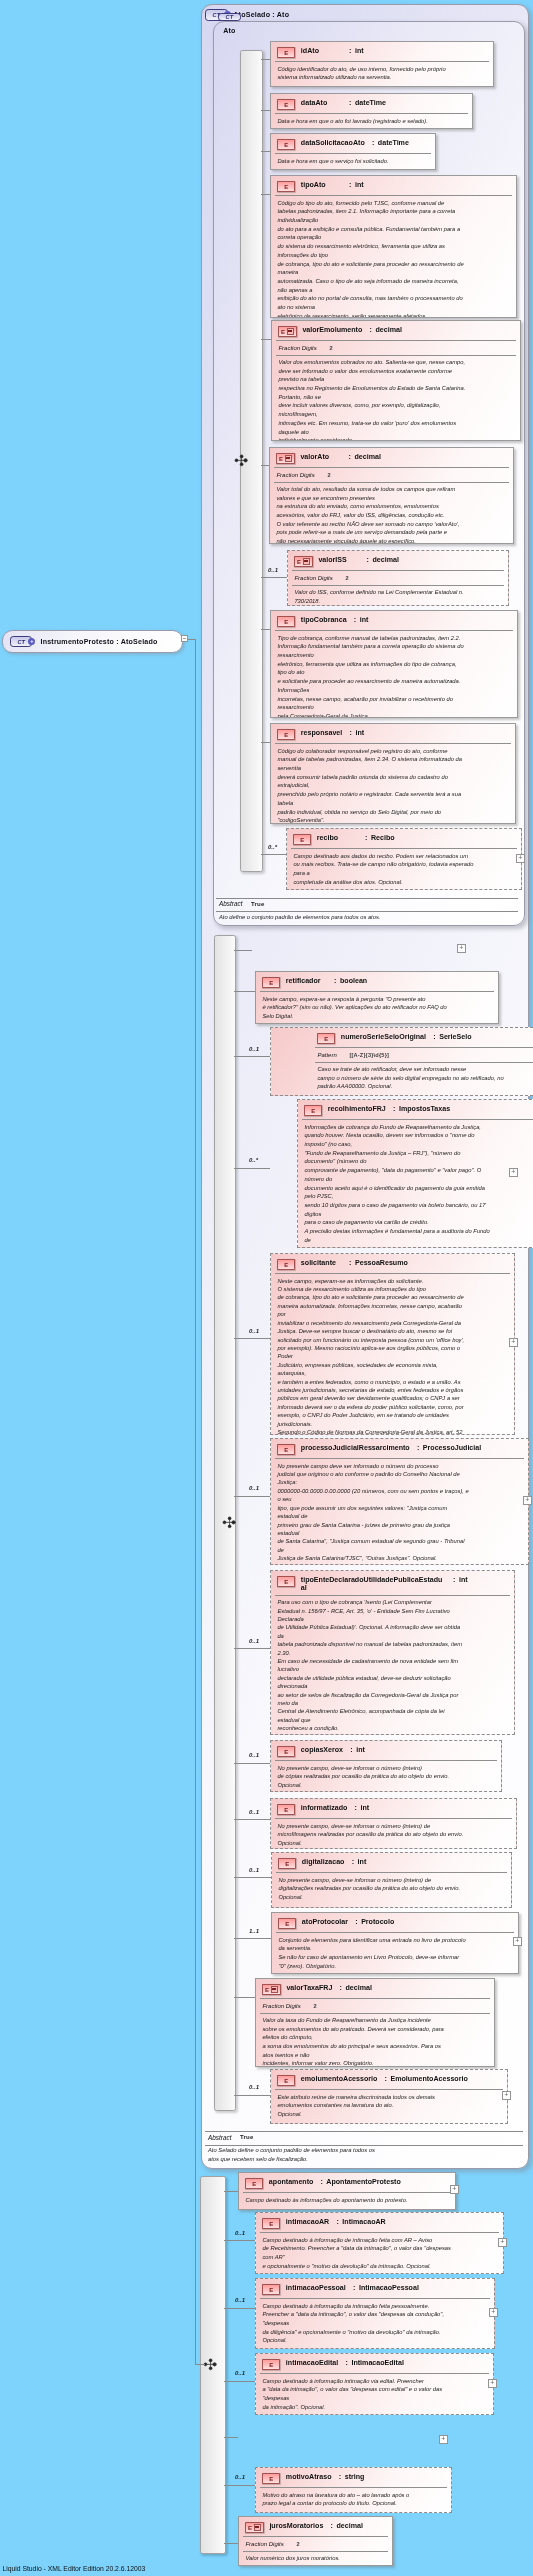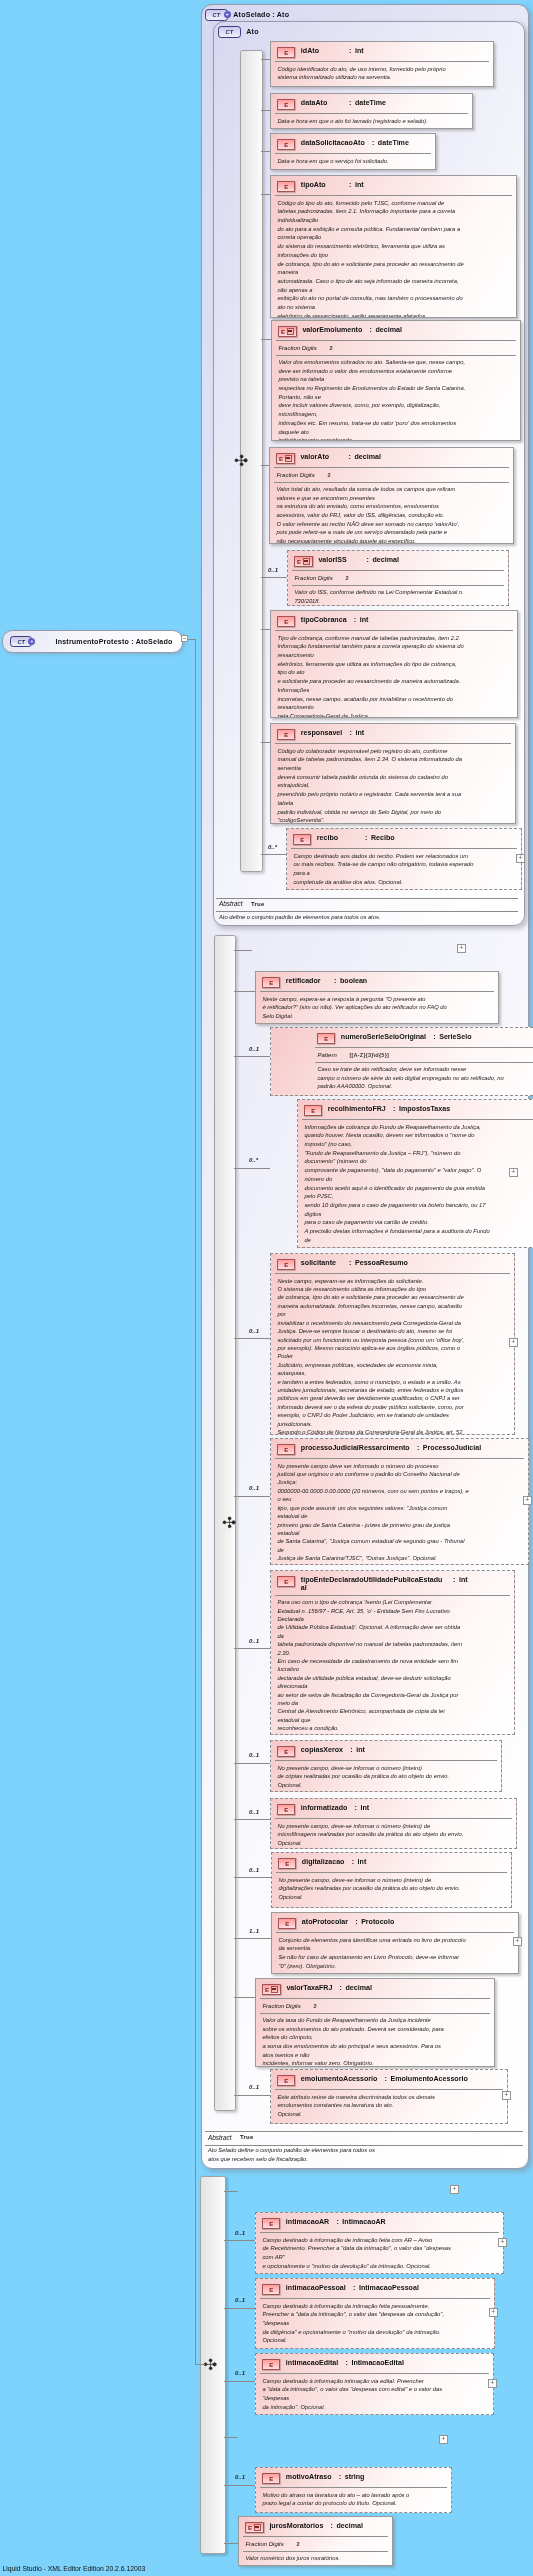--- a/index.html
+++ b/index.html
@@ -14,21 +14,21 @@
   .cticon{position:relative;display:inline-flex;align-items:center;justify-content:center;
           width:20.7px;height:9.5px;border:0.8px solid #3c3c7e;border-radius:3.2px;
           background:linear-gradient(#c9c9e9,#f1f1fb);color:#2b2b6e;font-size:5.6px;font-weight:bold;}
   .cticon .plusdot{position:absolute;right:-4px;top:0.8px;width:7.1px;height:7.1px;border-radius:50%;
           background:#5b5bc4;color:#fff;font-size:5.6px;font-weight:bold;font-style:normal;
           display:flex;align-items:center;justify-content:center;line-height:7.1px;}
 
   
   .pill{position:absolute;border:0.8px solid #9a9aab;border-radius:10.3px;
         background:linear-gradient(110deg,#e3e3f4 0%,#f6f6fb 40%,#ffffff 100%);
-        box-shadow:1.6px 1.6px 3.2px rgba(130,130,145,.4);display:flex;align-items:center;gap:23px;padding:0 6.4px;text-align:center;}
+        box-shadow:1.6px 1.6px 3.2px rgba(130,130,145,.4);display:flex;align-items:center;gap:8px;padding:0 6.4px;text-align:center;}
 
   
   .seqbar{position:absolute;border:0.8px solid #a2a2a2;border-radius:2.4px;
           background:linear-gradient(90deg,#e3e3e3,#fbfbfb);box-shadow:1.6px 1.6px 2.4px rgba(0,0,0,.18);}
 
   
   .ebox{position:absolute;border:0.8px solid #9a9a9a;overflow:hidden;
         background:linear-gradient(122deg,#f6c9c9 0%,#fbe3e3 35%,#fef7f7 65%,#ffffff 100%);
         box-shadow:1.6px 1.6px 2.4px rgba(110,110,110,.4);}
   .ebox.dashed{border:0.8px dashed #8d8d8d;box-shadow:none;}
@@ -75,21 +75,21 @@
   <div class="ctbox" style="left:201px;top:4px;width:326px;height:2163px;"></div>
   <div class="cthead" style="left:205px;top:8px;">
     <span class="cticon">
         <i>CT</i>
         <em class="plusdot">+</em>
       </span>
     <span class="cttitle">AtoSelado : Ato</span>
   </div>
 
   <div class="ctbox" style="left:213px;top:20.7px;width:310px;height:903px;"></div>
-  <div class="cthead" style="left:218px;top:25px;">
+  <div class="cthead" style="left:218px;top:13px;flex-direction:column;">
     <span class="cticon">
         <i>CT</i>
       </span>
     <span class="cttitle">Ato</span>
   </div>
 
   <div class="seqbar" style="left:240px;top:50px;width:20.7px;height:820px;"></div>
   <div class="seqbar" style="left:214px;top:935px;width:20px;height:1174px;"></div>
   <div class="seqbar" style="left:200px;top:2176px;width:24px;height:376px;"></div>
 
@@ -609,20 +609,31 @@
 Opcional.</div>
   </div>
 
   <i class="h" style="left:205px;top:2131px;width:318px;"></i>
   <span class="abslabel" style="left:208px;top:2134px;">Abstract</span>
   <span class="absval" style="left:240px;top:2134px;">True</span>
   <i class="h" style="left:205px;top:2145px;width:318px;"></i>
   <div class="absdesc" style="left:208px;top:2146px;width:310px;">Ato Selado define o conjunto padrão de elementos para todos os
 atos que recebem selo de fiscalização.</div>
 
+  <div class="ebox" style="left:238px;top:2172px;width:216px;height:36px;">
+    <div class="etitle">
+        <span class="eicon">
+          <i>E</i>
+        </span>
+        <span class="ename" style="min-width:0;">apontamento</span>
+        <span class="etype"><span class="ecolon">:</span> <span>ApontamentoProtesto</span></span>
+      </div>
+    <div class="sep"></div>
+    <div class="edesc">Campo destinado às informações do apontamento do protesto.</div>
+  </div>
 
   <div class="ebox dashed" style="left:255px;top:2212px;width:247px;height:60px;">
     <div class="etitle">
         <span class="eicon">
           <i>E</i>
         </span>
         <span class="ename">intimacaoAR</span>
         <span class="etype"><span class="ecolon">:</span> <span>IntimacaoAR</span></span>
       </div>
     <div class="sep"></div>

